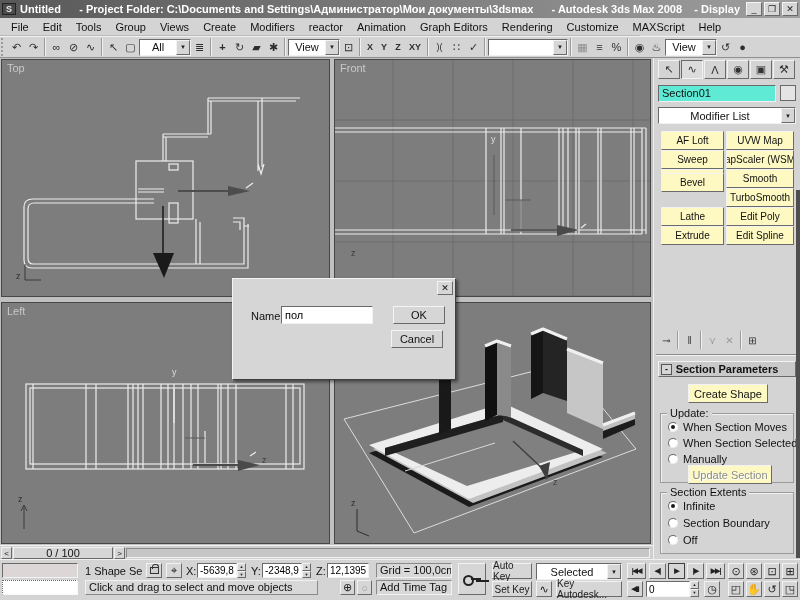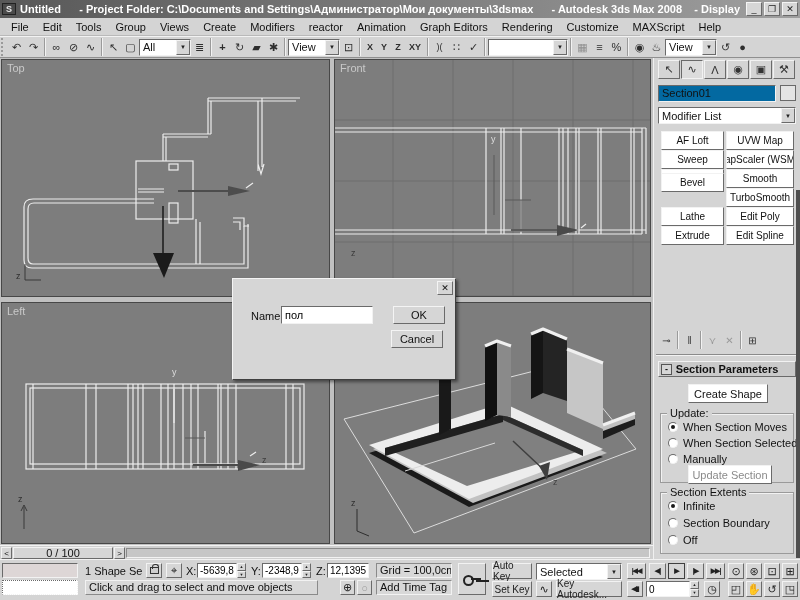--- a/index.html
+++ b/index.html
@@ -26,40 +26,40 @@
   .toolbar { left:0; top:36px; width:800px; height:22px; background:#d4d4d4;
     border-top:1px solid #f2f2f2; border-bottom:1px solid #8f8f8f;
     display:flex; align-items:center; padding:0 1px; overflow:hidden; }
   .tbtn { width:17px; height:18px; display:flex; align-items:center; justify-content:center;
     color:#2e2e2e; font-size:11px; flex:0 0 auto; }
   .tbtn.sm { width:14px; font-size:9px; font-weight:bold; }
   .tsep { width:2px; height:18px; border-left:1px solid #9a9a9a; border-right:1px solid #f2f2f2; margin:0 2px; flex:0 0 auto;}
   .grip { width:4px; height:18px; border-left:2px dotted #9a9a9a; margin-right:3px; flex:0 0 auto;}
   .combo { height:17px; background:#fff; border:1px solid; border-color:#6a6a6a #f2f2f2 #f2f2f2 #6a6a6a;
     display:flex; align-items:center; flex:0 0 auto; }
-  .combo .cval { flex:1; padding:8px 3px; overflow:hidden; white-space:nowrap; }
+  .combo .cval { flex:1; padding:8px 3px; overflow:hidden; white-space:nowrap;text-align:center; }
   .combo .carr { width:14px; height:15px; background:#d6d6d6; border:1px solid; border-color:#f2f2f2 #6a6a6a #6a6a6a #f2f2f2;
     font-size:6px; display:flex; align-items:center; justify-content:center; color:#222; }
 
   
   .vpwrap { left:0; top:58px; width:653px; height:487px; background:#c0c0c0; }
   .vp { position:absolute; background:#7d7d7d; border:1px solid #474747; overflow:hidden; }
   .vp-label { position:absolute; left:5px; top:2px; color:#c9c9c9; font-size:11px; }
   svg { display:block; }
 
   
   .cpanel { left:653px; top:58px; width:147px; height:502px; background:#d4d4d4;
     border-left:1px solid #f0f0f0; }
   .ctab { position:absolute; width:22px; height:19px; background:#d4d4d4;
     border:1px solid; border-color:#f2f2f2 #6a6a6a #6a6a6a #f2f2f2;
     display:flex; align-items:center; justify-content:center; font-size:11px; color:#333; }
   .ctab.active { border-color:#6a6a6a #f2f2f2 #f2f2f2 #6a6a6a; background:#dcdcdc; }
-  .field { background:#0369a1; border:1px solid; border-color:#6a6a6a #f2f2f2 #f2f2f2 #6a6a6a;
+  .field { background:#5eead4; border:1px solid; border-color:#6a6a6a #f2f2f2 #f2f2f2 #6a6a6a;
     padding:1px 3px; overflow:hidden; white-space:nowrap; }
-  .mbtn { position:absolute; height:19px; background:#ffffff; font-size:10px;
+  .mbtn { position:absolute; height:19px; background:#fef9c3; font-size:10px;
     border:1px solid; border-color:#f2f2f2 #6a6a6a #6a6a6a #f2f2f2;
     display:flex; align-items:center; justify-content:center; overflow:hidden; white-space:nowrap; }
   .mbtn.disabled { color:#8a8a8a; text-shadow:1px 1px 0 #fff; }
   .stacklist { background:#dedede; border:1px solid; border-color:#6a6a6a #f2f2f2 #f2f2f2 #6a6a6a; }
   .stackhdr { height:15px; background:#979797; color:#0c0c0c; padding-left:18px; line-height:15px; }
   .sicon { width:17px; height:16px; display:flex; align-items:center; justify-content:center; color:#333; font-size:10px; }
   .sicon.dim { color:#9a9a9a; }
   .rollout { position:absolute; height:16px; background:#c9c9c9;
     border:1px solid; border-color:#f2f2f2 #6a6a6a #6a6a6a #f2f2f2;
     font-weight:bold; text-align:center; line-height:14px; }

